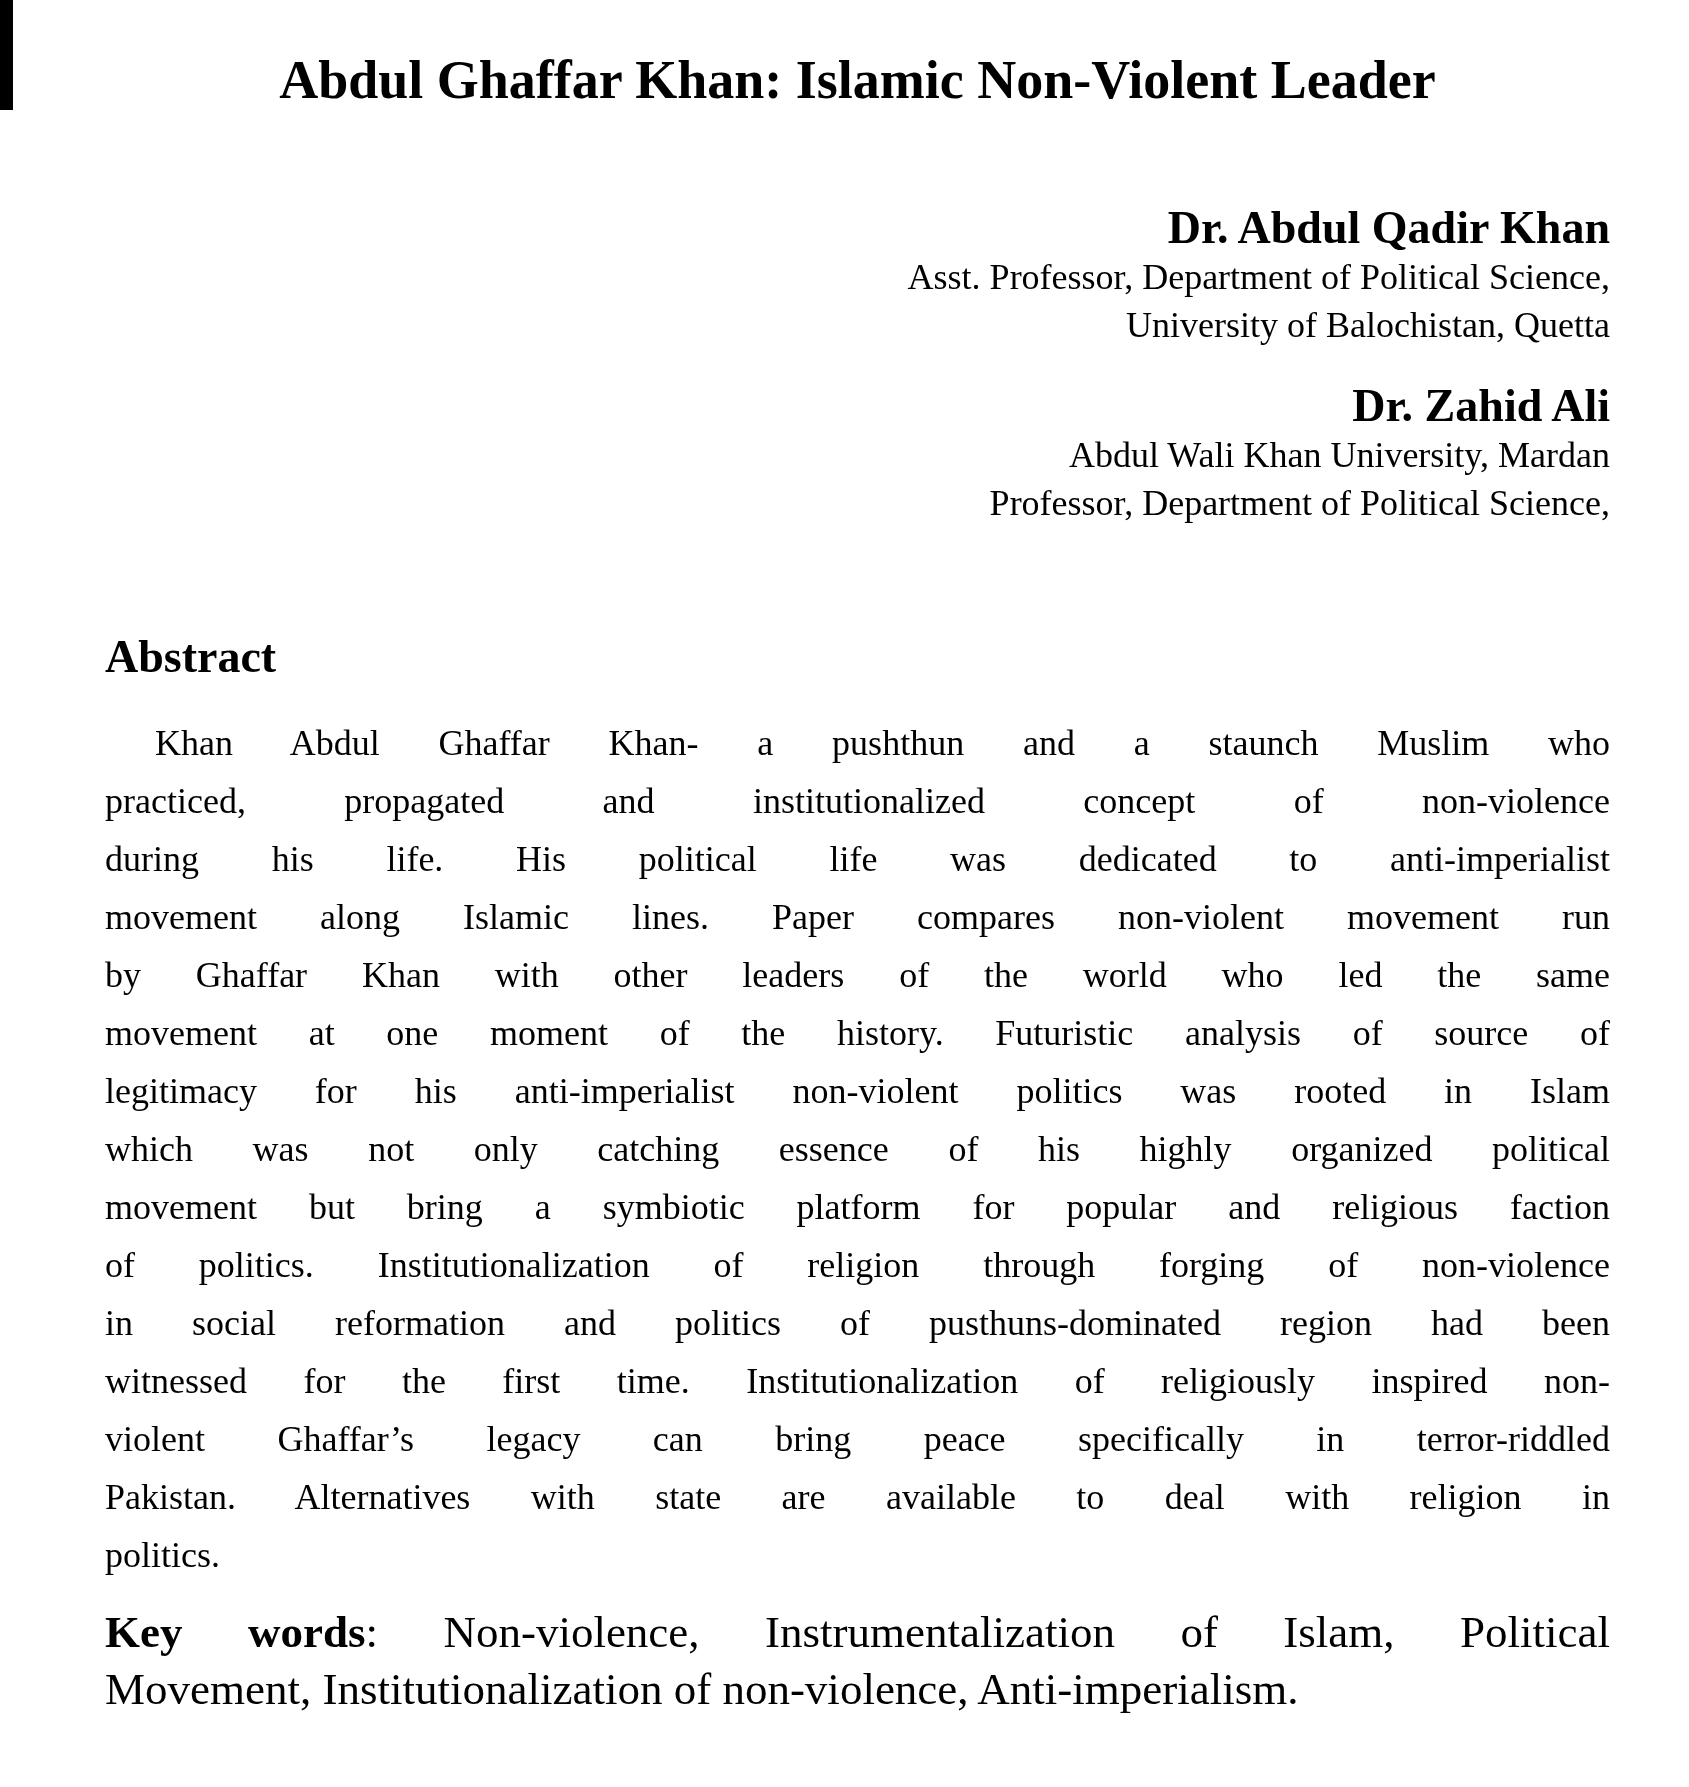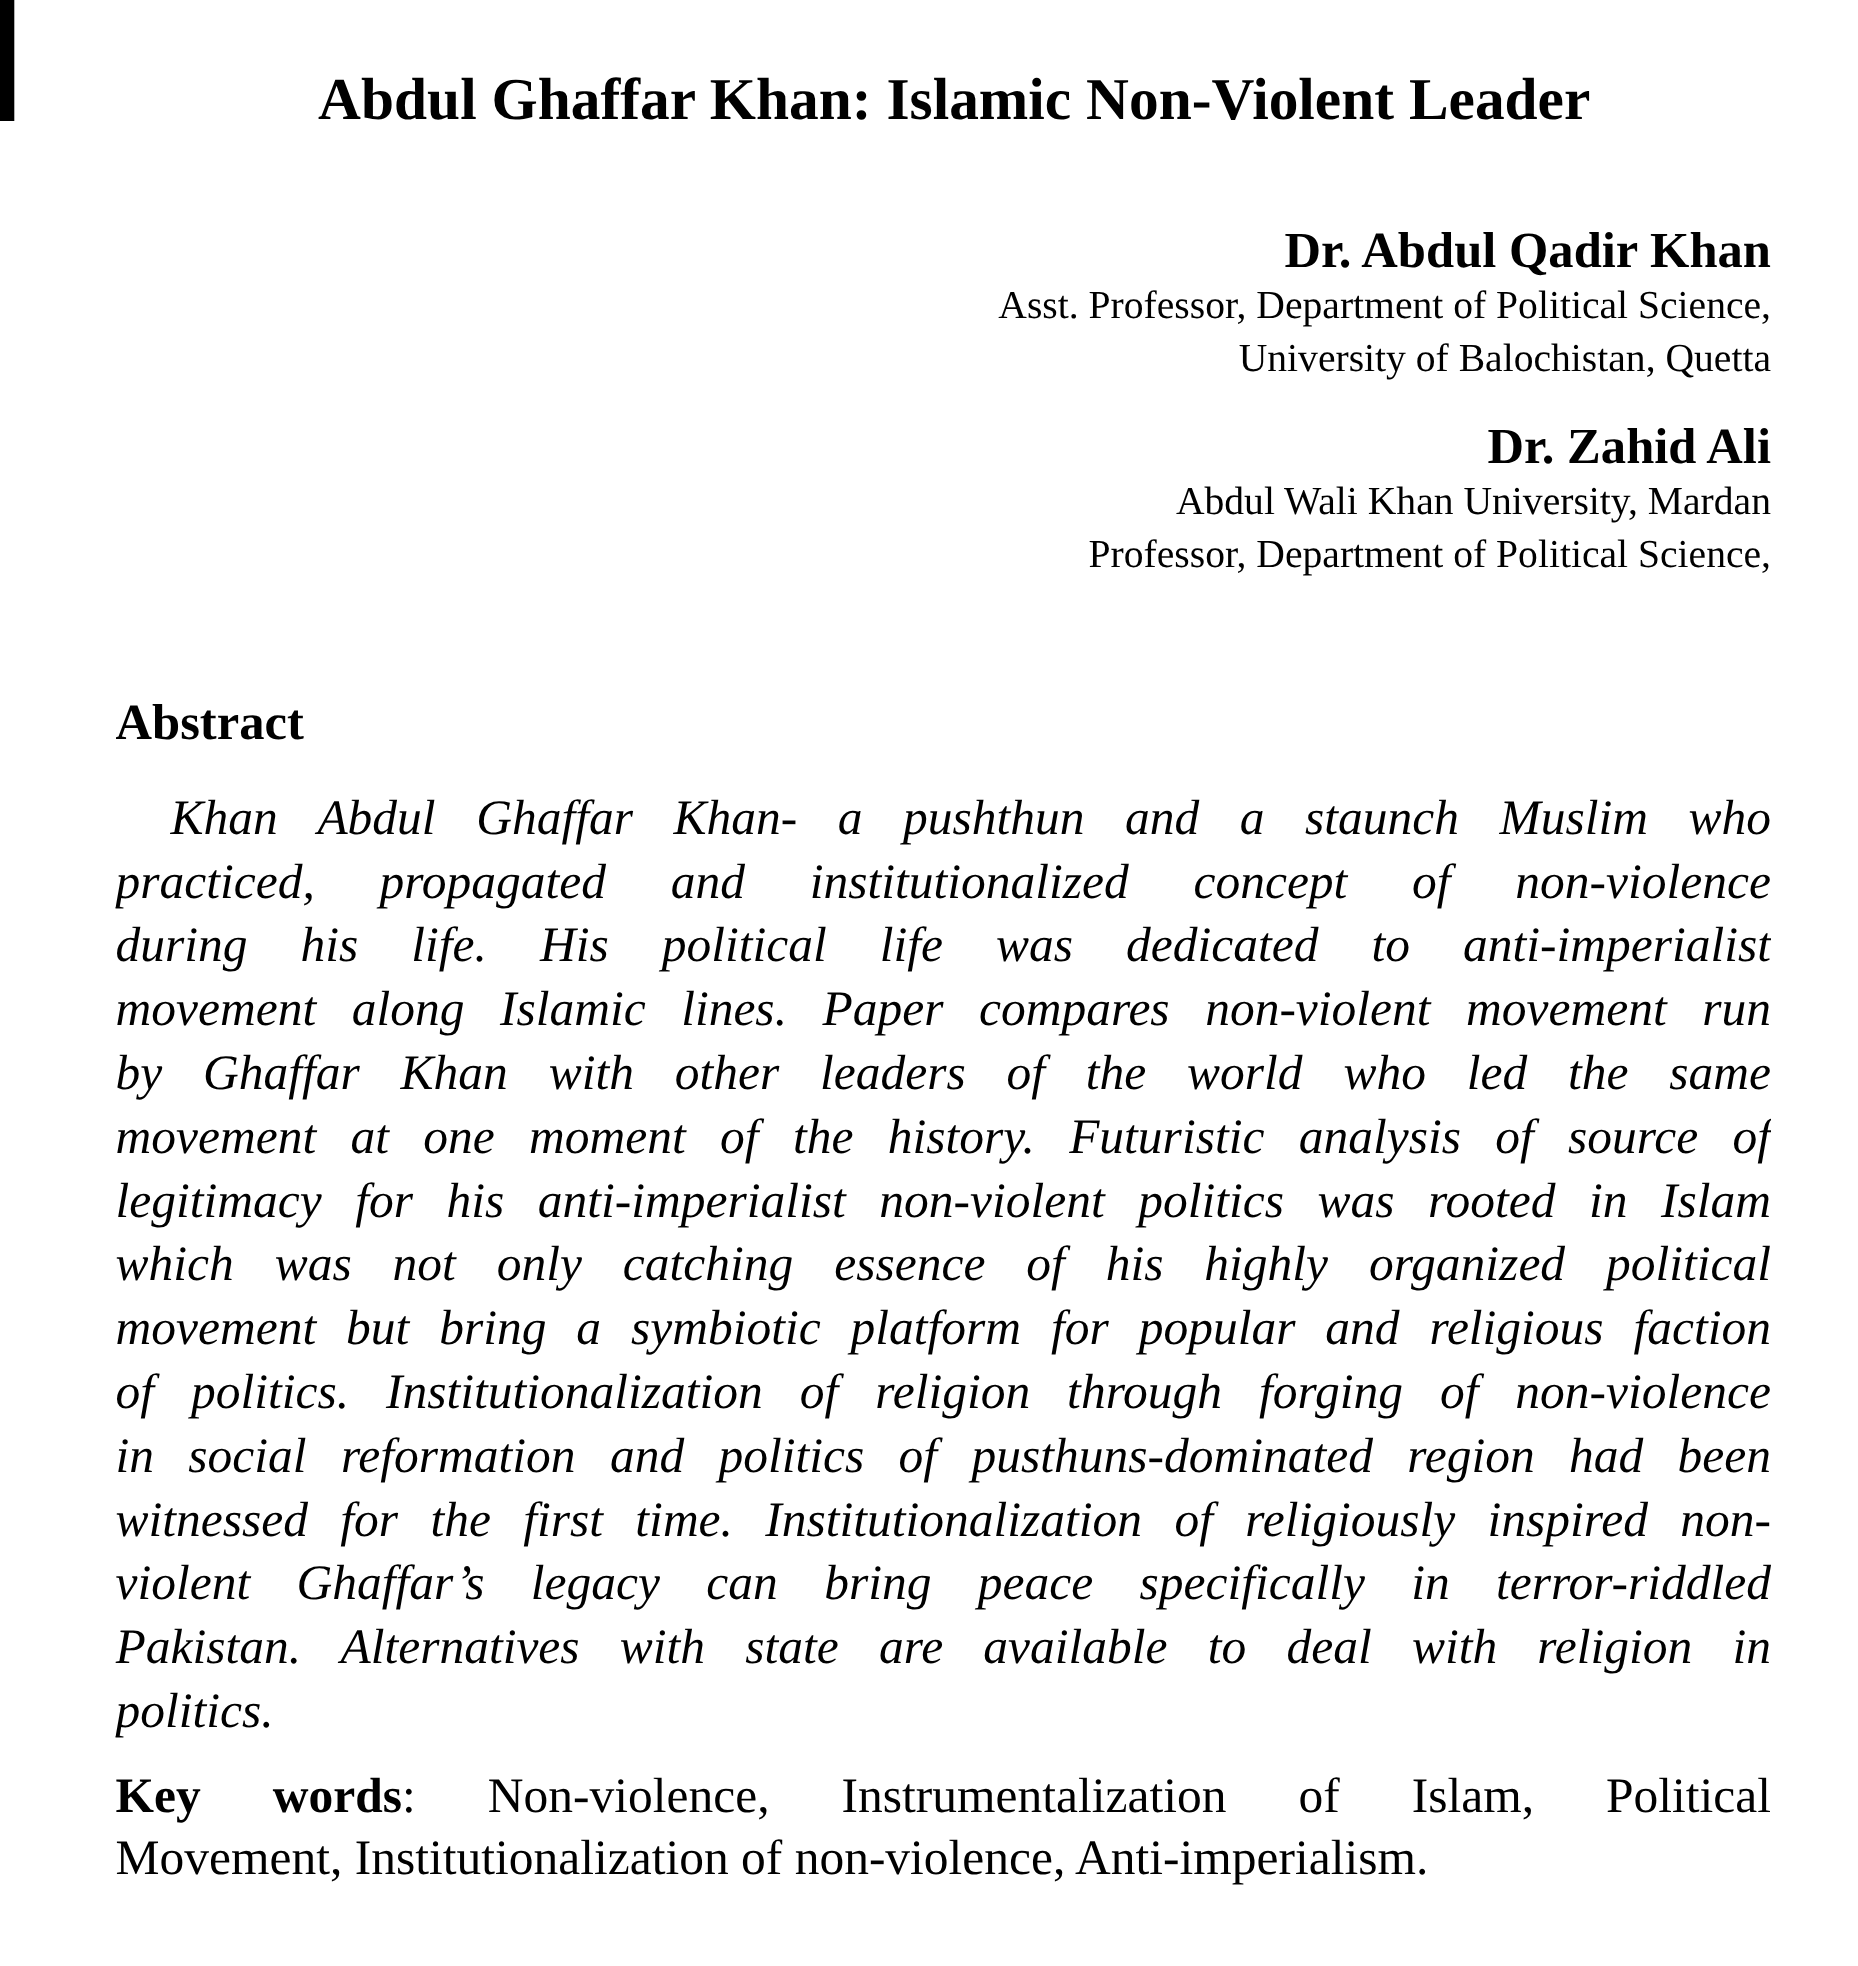--- a/index.html
+++ b/index.html
@@ -4,35 +4,35 @@
 <style>
   html,body{margin:0;padding:0;}
   body{
     width:1689px;height:1787px;background:#ffffff;color:#000000;
     font-family:"Liberation Serif","DejaVu Serif",serif;
     position:relative;overflow:hidden;
   }
   .page{position:absolute;left:0;top:0;width:1689px;height:1787px;background:#ffffff;}
   .scan-artifact{position:absolute;left:0;top:0;width:13px;height:110px;background:#000000;}
   .title{
-    position:absolute;left:105px;top:50px;width:1505px;margin:10px;
+    position:absolute;left:105px;top:50px;width:1505px;margin:0;
     font-size:54px;line-height:60px;font-weight:bold;text-align:center;
   }
   .author-block{position:absolute;left:105px;width:1505px;text-align:right;}
   .author-block.a1{top:203px;}
   .author-block.a2{top:381px;}
   .author-name{font-size:46px;line-height:50px;font-weight:bold;}
   .author-aff{font-size:36px;line-height:48px;}
   .abstract-heading{
     position:absolute;left:105px;top:630px;margin:0;
     font-size:46px;line-height:54px;font-weight:bold;
   }
   .abstract{
     position:absolute;left:105px;top:714px;width:1505px;
-    font-style:italic;font-size:45px;line-height:58px;
+    font-size:36px;line-height:58px;
   }
   .jline{height:58px;overflow:hidden;text-align:justify;text-align-last:justify;}
   .jline::after{content:"";display:inline-block;width:100%;height:0;}
   .jline.indent{padding-left:50px;box-sizing:border-box;}
   .jline.plain{text-align:left;text-align-last:left;}
   .jline.plain::after{content:none;}
   .keywords{
     position:absolute;left:105px;top:1604px;width:1505px;
     font-size:45px;line-height:57px;font-style:normal;
   }

